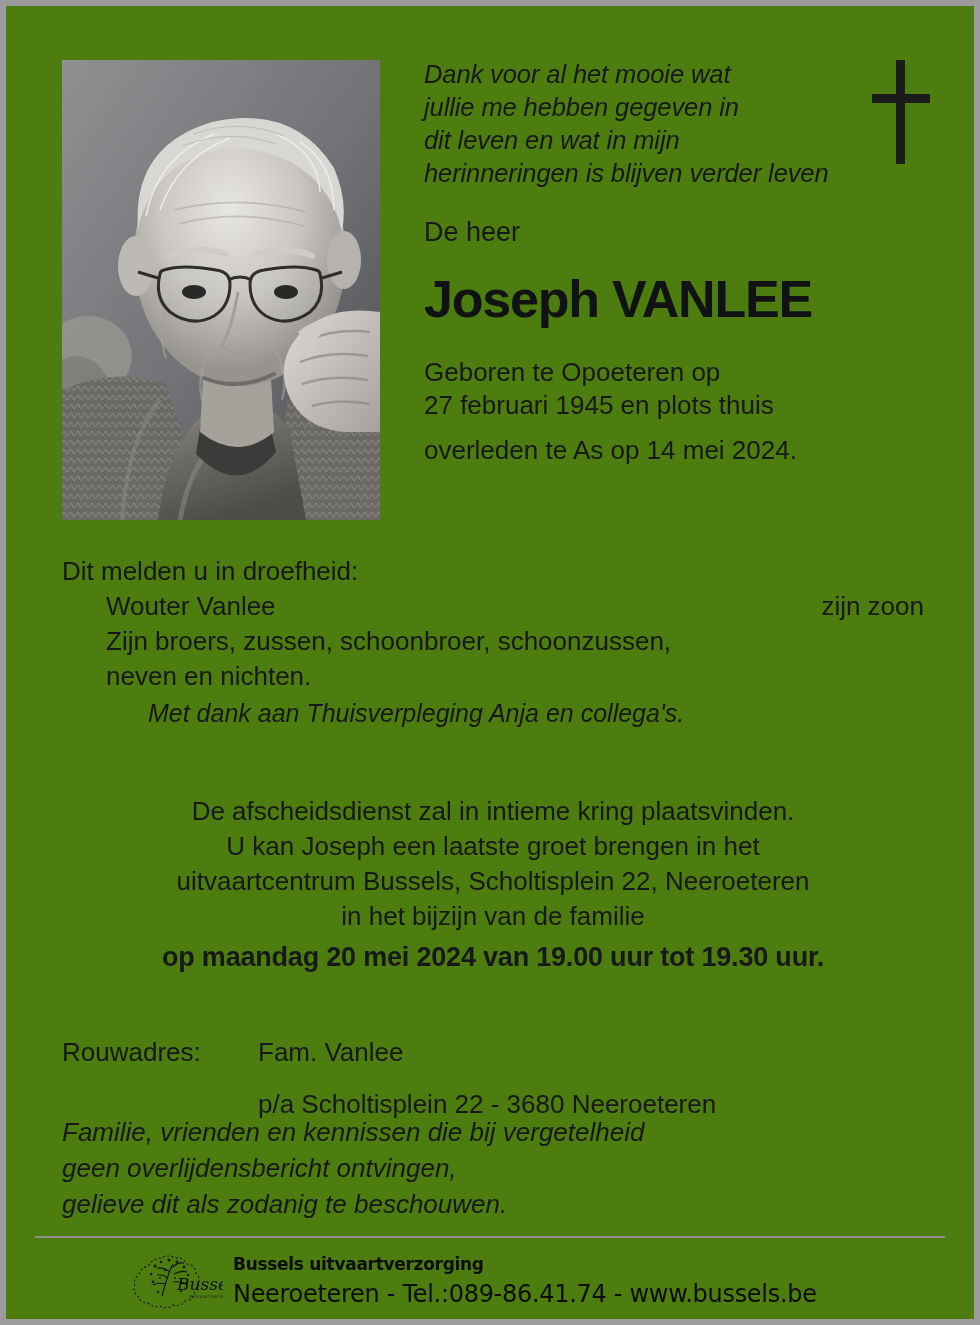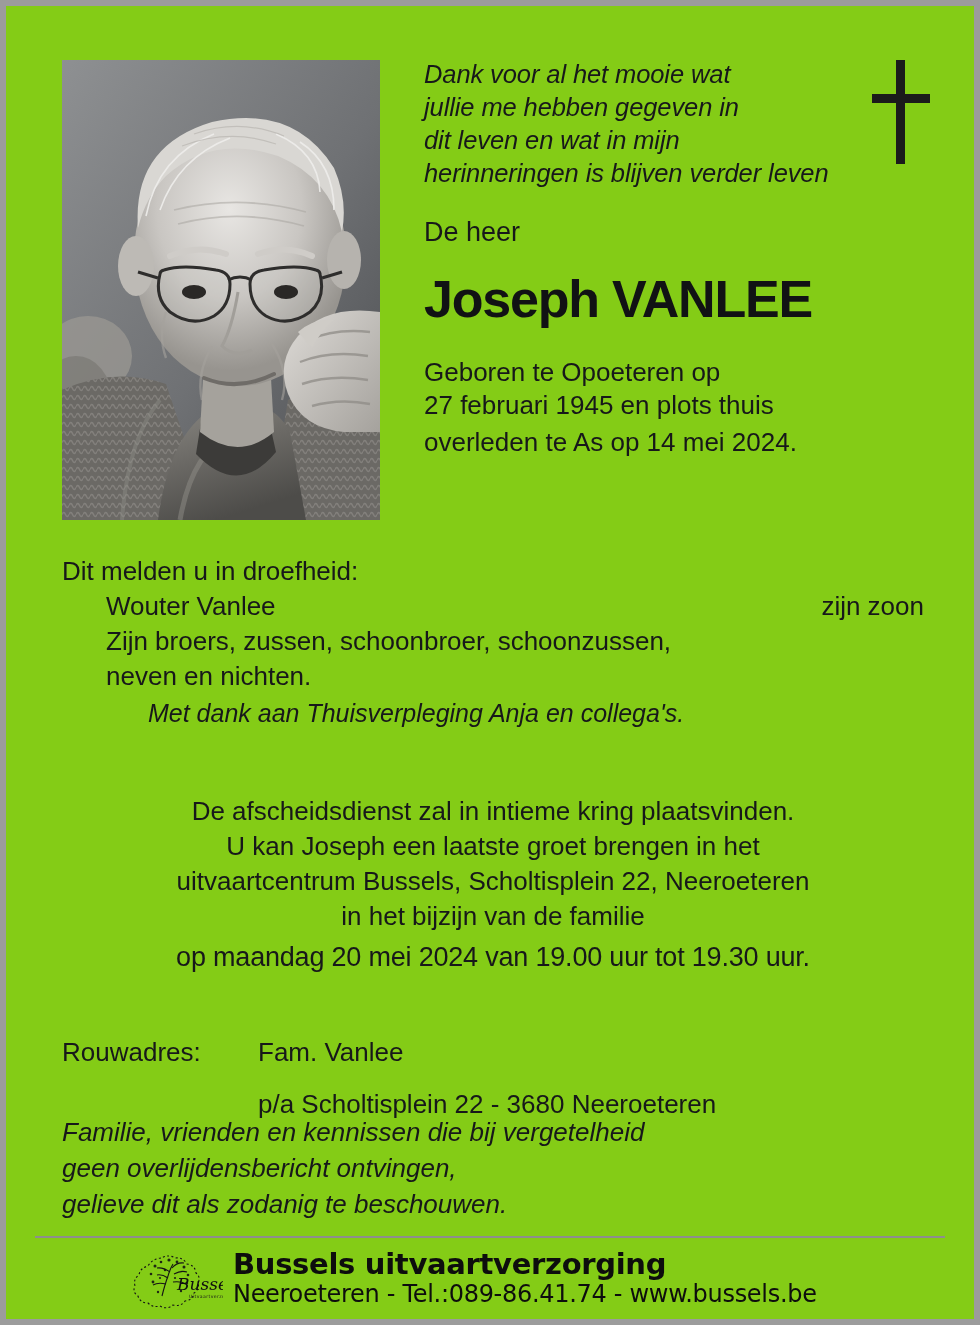--- a/index.html
+++ b/index.html
@@ -8,21 +8,21 @@
   html, body {
     width:980px; height:1325px;
     background:#9c9c9c;
     font-family:"Liberation Sans", sans-serif;
   }
 
   #card {
     position:absolute;
     left:6px; top:6px;
     width:968px; height:1313px;
-    background:#84cc16;
+    background:#4d7c0f;
     overflow:hidden;
   }
 
   
   #top { position:absolute; left:0; top:0; width:968px; height:520px; }
 
   #portrait {
     position:absolute;
     left:56px; top:54px;
     width:318px; height:460px;
@@ -117,21 +117,21 @@
     margin-top:2px;
     white-space:nowrap;
   }
 
   #service {
     position:absolute; left:56px; top:268px;
     width:862px;
     text-align:center;
   }
   .svc { font-size:26px; line-height:35px; white-space:nowrap; }
-  .svc.bold { font-weight:normal; font-size:27px; letter-spacing:-0.2px; }
+  .svc.bold { font-weight:bold; font-size:27px; letter-spacing:-0.2px; }
 
   #mourn { position:absolute; left:56px; top:492px; width:862px; }
   .mourn-row { position:relative; height:36px; font-size:26px; line-height:36px;margin-top:16px; }
   .mourn-row .val { position:absolute; left:196px; top:0; white-space:nowrap; }
 
   #notice { position:absolute; left:56px; top:588px; width:862px;font-style:italic; }
   .notice-line { font-size:26px; line-height:36px; white-space:nowrap; }
 
   
   #divider {
@@ -149,21 +149,21 @@
   #footer-inner {
     position:absolute;
     left:125px; top:0;
     display:flex; align-items:center; gap:10px;
   }
   #logo { width:92px; height:62px; flex:0 0 auto; }
   #logo svg { display:block; width:92px; height:62px; }
 
   #footer-text { font-family:"DejaVu Sans", sans-serif; }
   .f-name {
-    font-size:29px; line-height:30px;
+    font-size:17px; line-height:30px;
     font-weight:bold; color:#0d0d0d;
     letter-spacing:-0.3px;
     white-space:nowrap;
   }
   .f-contact {
     font-size:24px; line-height:30px;
     color:#0d0d0d;
     letter-spacing:-0.3px;
     white-space:nowrap;
   }
@@ -283,21 +283,21 @@
       <div class="poem">Dank voor al het mooie wat</div>
       <div class="poem">jullie me hebben gegeven in</div>
       <div class="poem">dit leven en wat in mijn</div>
       <div class="poem">herinneringen is blijven verder leven</div>
 
       <div class="deheer blk">De heer</div>
       <div class="fullname">Joseph VANLEE</div>
 
       <div class="bornline" style="margin-top:27px;">Geboren te Opoeteren op</div>
       <div class="bornline" style="margin-top:0;">27 februari 1945 en plots thuis</div>
-      <div class="bornline" style="margin-top:4px;">overleden te As op 14 mei 2024.</div>
+      <div class="bornline" style="margin-top:12px;">overleden te As op 14 mei 2024.</div>
     </div>
   </div>
 
   <div id="body">
 
     <div id="fam">
       <div class="fam-head blk">Dit melden u in droefheid:</div>
 
       <div class="fam-row blk">
         <span>Wouter Vanlee</span>

